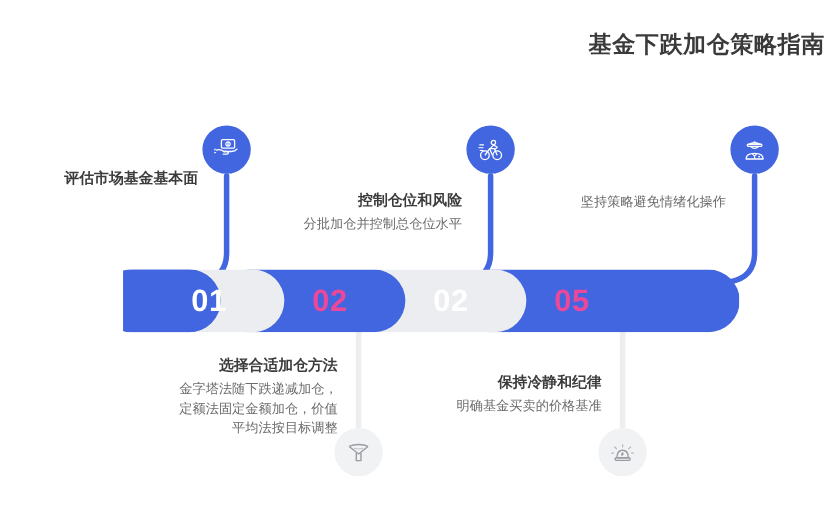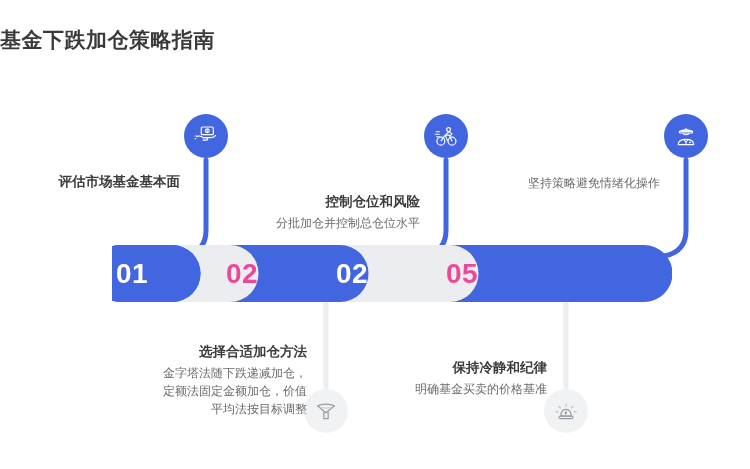--- a/index.html
+++ b/index.html
@@ -19,21 +19,21 @@
     position: absolute;
     inset: 0;
   }
 
   
   .page-title {
     position: absolute;
     top: 26px;
     left: 0;
     width: 750px;
-    text-align: left;
+    text-align: right;
     font-size: 21px;
     font-weight: bold;
     color: #3a3a3a;
     letter-spacing: 0.5px;
   }
 
   
   .band {
     position: absolute;
     left: 112px;
@@ -46,21 +46,21 @@
     left: 0;
     top: 0;
   }
   .seg-num {
     position: absolute;
     top: 0;
     height: 57px;
     line-height: 57px;
     font-size: 28px;
     font-weight: bold;
-    text-align: left;
+    text-align: right;
     width: 90px;
     letter-spacing: 0.5px;
   }
   .seg-num.light { color: #ffffff; }
   .seg-num.dark  { color: #ec4899; }
 
   
   .connectors {
     position: absolute;
     left: 0;
@@ -86,21 +86,20 @@
   
   .txt {
     position: absolute;
     width: 150px;
   }
   .txt .t-head {
     font-size: 13.5px;
     font-weight: bold;
     color: #3c3c3c;
     line-height: 1.45;
-    margin-top: 20px;
   }
   .txt .t-desc {
     font-size: 12px;
     color: #6b6b6b;
     line-height: 1.5;
     margin-top: 2px;
   }
   .txt.right { text-align: right; }
 </style>
 </head>

